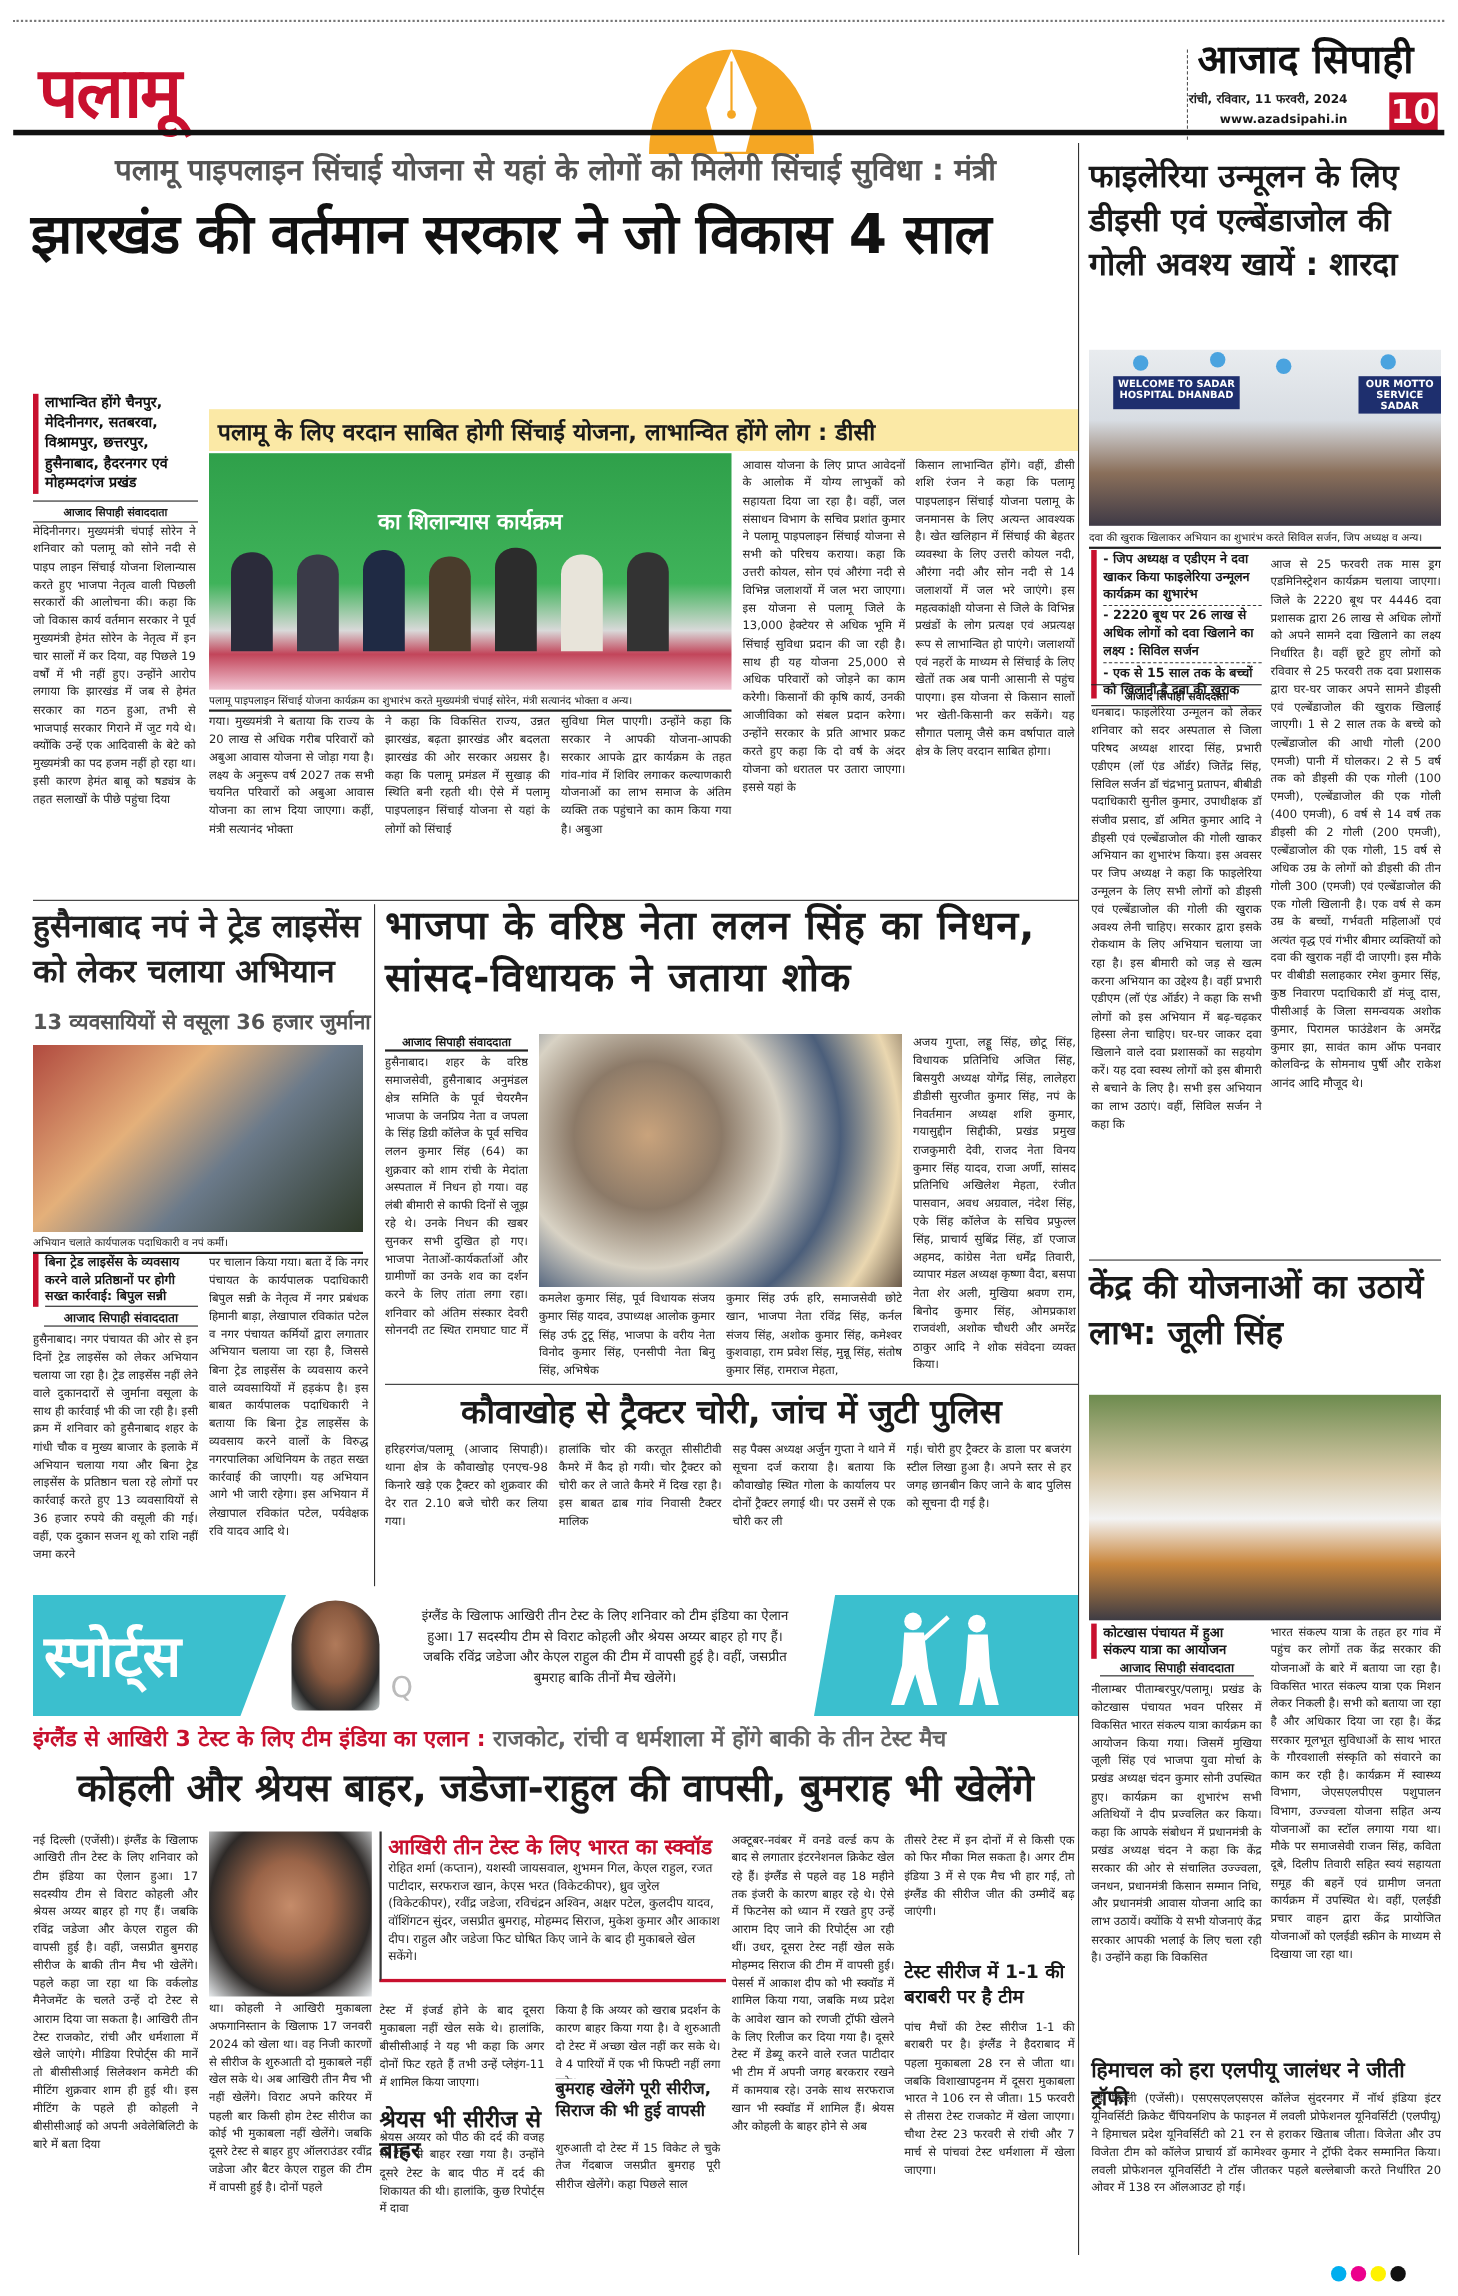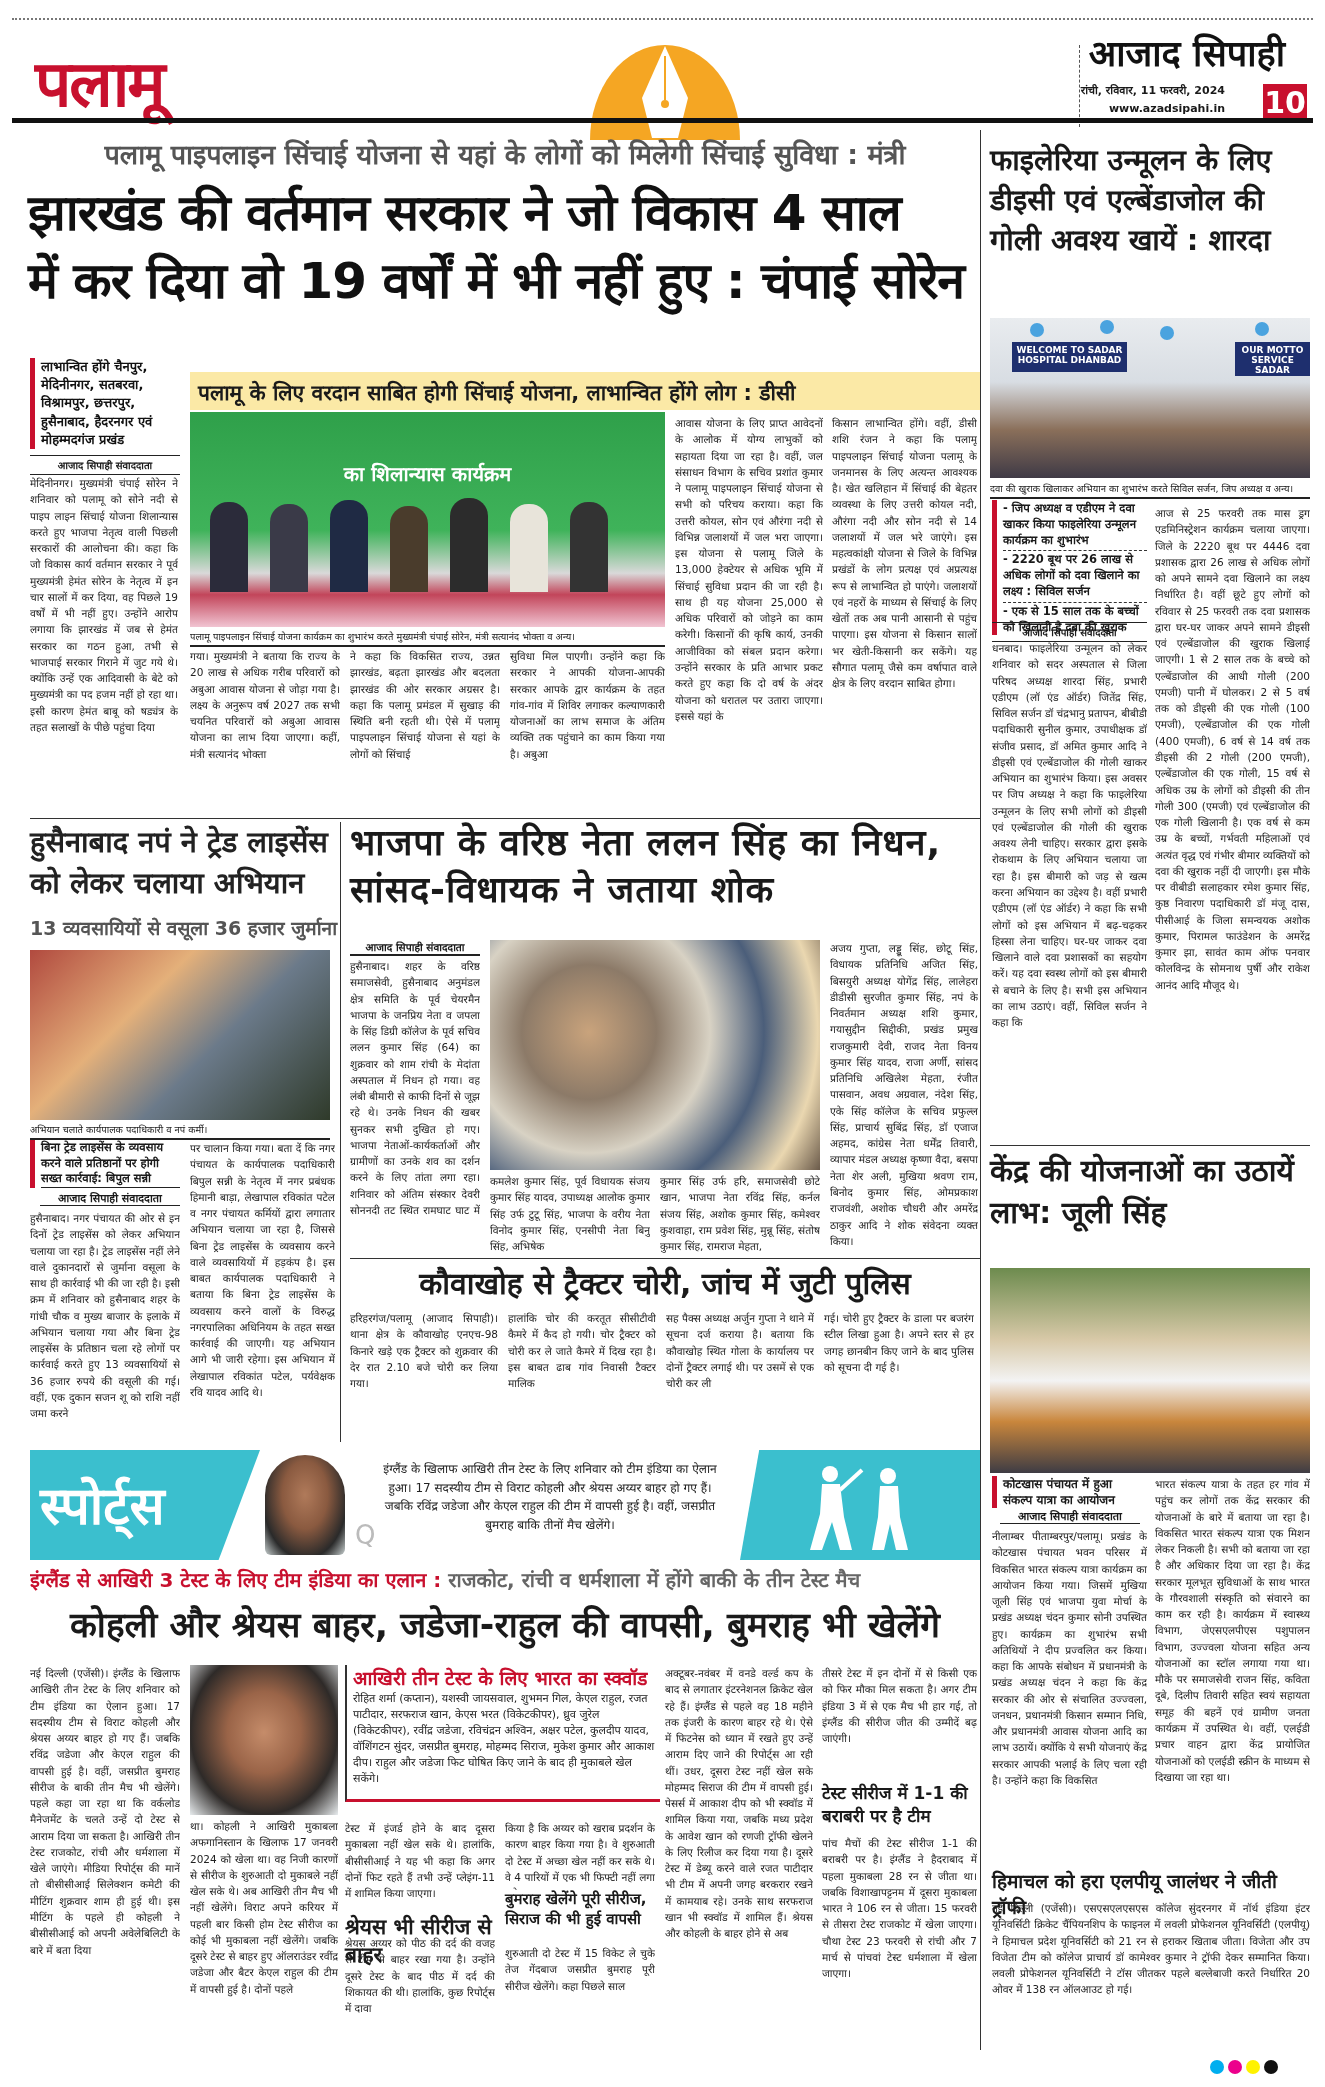--- a/index.html
+++ b/index.html
@@ -48,21 +48,20 @@
   <div class="paper-url">www.azadsipahi.in</div>
   <div class="page-no">10</div>
 </div>
 <div class="topbar"></div>
 
 <div class="abs" style="left:30px;top:135px;width:950px;">
   <div class="kicker" style="text-align:center;font-size:27px;">पलामू पाइपलाइन सिंचाई योजना से यहां के लोगों को मिलेगी सिंचाई सुविधा : मंत्री</div>
 </div>
 <div class="abs mega" style="left:28px;top:180px;width:955px;font-size:50px;">
   <div>झारखंड की वर्तमान सरकार ने जो विकास 4 साल</div>
-  <div>में कर दिया वो 19 वर्षों में भी नहीं हुए : चंपाई सोरेन</div>
 </div>
 
 <div class="rule-v" style="left:980px;top:130px;height:1320px;"></div>
 
 <div class="abs hl-red-bar" style="left:30px;top:358px;width:150px;">
   <div class="sub-hl" style="font-size:13px;line-height:1.4;">लाभान्वित होंगे चैनपुर, मेदिनीनगर, सतबरवा, विश्रामपुर, छत्तरपुर, हुसैनाबाद, हैदरनगर एवं मोहम्मदगंज प्रखंड</div>
 </div>
 <div class="abs byline" style="left:30px;top:455px;width:150px;font-size:10px;">आजाद सिपाही संवाददाता</div>
 <div class="abs col-text" style="left:30px;top:475px;width:148px;font-size:10.5px;height:340px;overflow:hidden;">मेदिनीनगर। मुख्यमंत्री चंपाई सोरेन ने शनिवार को पलामू को सोने नदी से पाइप लाइन सिंचाई योजना शिलान्यास करते हुए भाजपा नेतृत्व वाली पिछली सरकारों की आलोचना की। कहा कि जो विकास कार्य वर्तमान सरकार ने पूर्व मुख्यमंत्री हेमंत सोरेन के नेतृत्व में इन चार सालों में कर दिया, वह पिछले 19 वर्षों में भी नहीं हुए। उन्होंने आरोप लगाया कि झारखंड में जब से हेमंत सरकार का गठन हुआ, तभी से भाजपाई सरकार गिराने में जुट गये थे। क्योंकि उन्हें एक आदिवासी के बेटे को मुख्यमंत्री का पद हजम नहीं हो रहा था। इसी कारण हेमंत बाबू को षड्यंत्र के तहत सलाखों के पीछे पहुंचा दिया</div>
 

